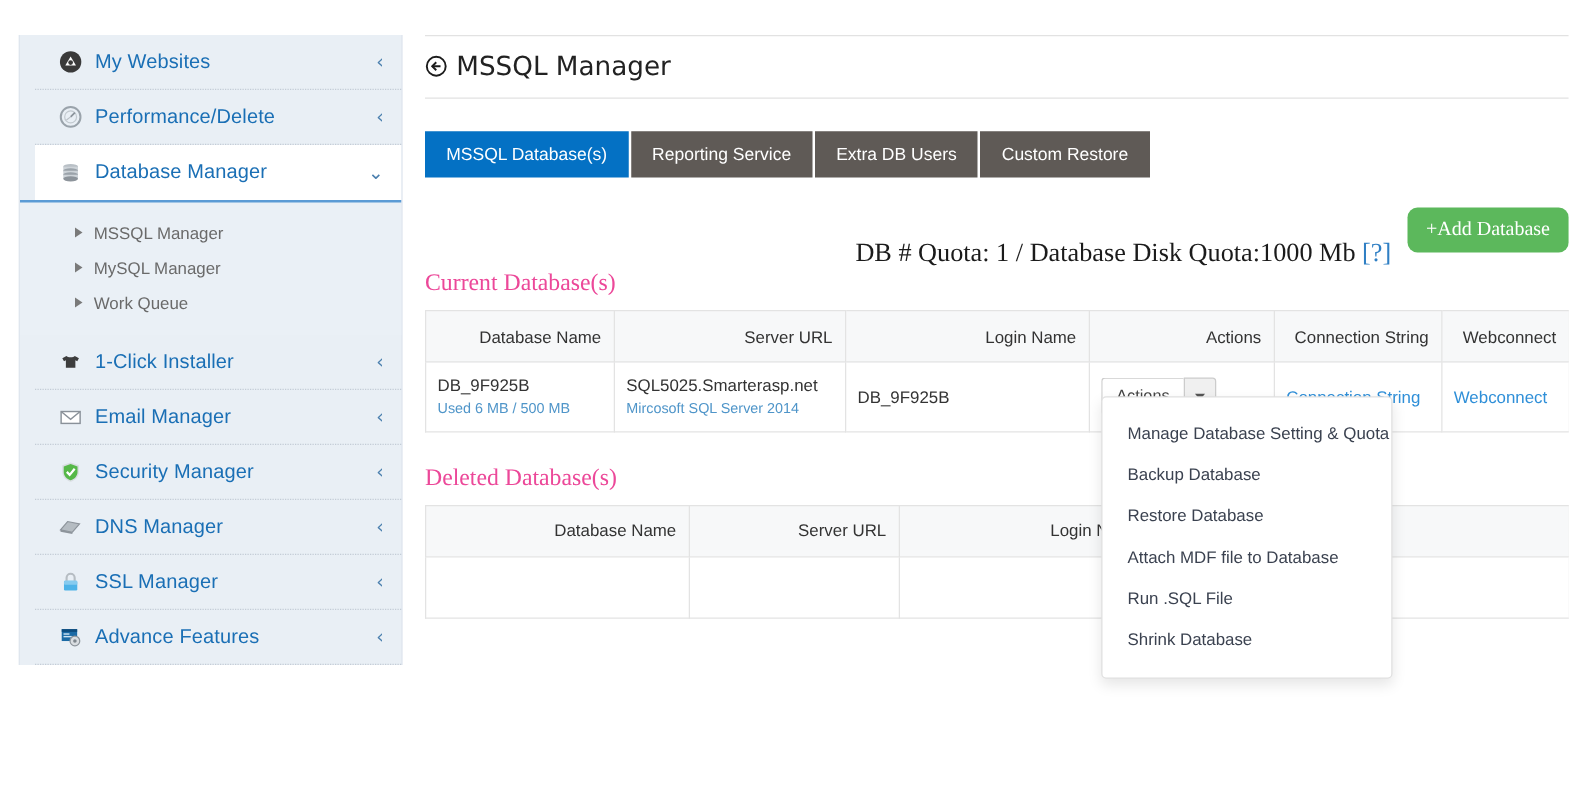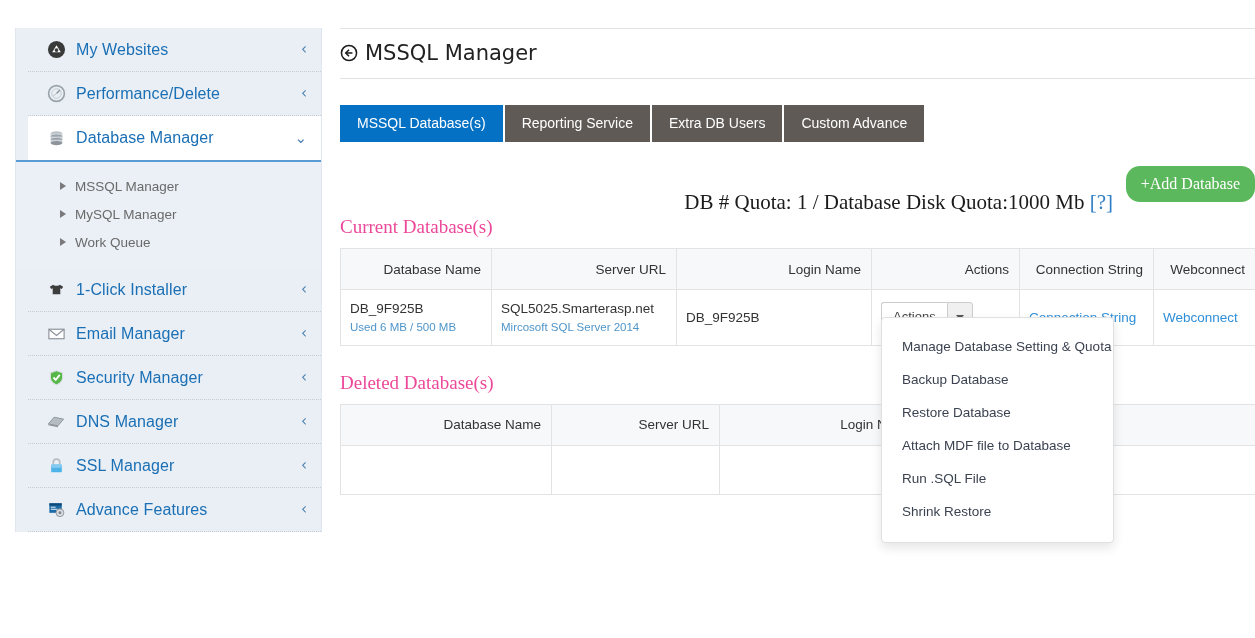--- a/index.html
+++ b/index.html
@@ -130,21 +130,21 @@
   .quota-help { color: #2f7fc4; }
   .add-db-btn {
     position: absolute;
     right: 0; top: 0;
     background: #5cb85c;
     color: #fff;
     border: none;
     font-family: "Liberation Serif", serif;
     font-size: 16px;
     padding: 9px 15px;
-    border-radius: 14px;
+    border-radius: 8px;
     cursor: pointer;
   }
 
   .section-title {
     font-family: "Liberation Serif", serif;
     font-size: 19px;
     color: #ec4899;
     margin: 2px 0 10px 0;
     font-weight: normal;
   }
@@ -373,21 +373,21 @@
             </svg>
         </span>
         <span>MSSQL Manager</span>
       </h1>
     </div>
 
     <div class="tabs">
       <div class="tab active">MSSQL Database(s)</div>
       <div class="tab">Reporting Service</div>
       <div class="tab">Extra DB Users</div>
-      <div class="tab">Custom Advance</div>
+      <div class="tab">Custom Restore</div>
     </div>
 
     <div class="quota-bar">
       <div class="quota-text"><span>DB # Quota: 1  / Database Disk Quota:1000 Mb </span><span class="quota-help">[?]</span></div>
       <button class="add-db-btn">+Add Database</button>
     </div>
 
     <h2 class="section-title">Current Database(s)</h2>
 
     <table class="grid">
@@ -471,16 +471,16 @@
     </table>
 
   </main>
 
   <div class="dropdown-menu">
     <div class="dropdown-item">Manage Database Setting &amp; Quota</div>
     <div class="dropdown-item">Backup Database</div>
     <div class="dropdown-item">Restore Database</div>
     <div class="dropdown-item">Attach MDF file to Database</div>
     <div class="dropdown-item">Run .SQL File</div>
-    <div class="dropdown-item">Shrink Restore</div>
+    <div class="dropdown-item">Shrink Database</div>
   </div>
 
 </div>
 
 </body></html>

